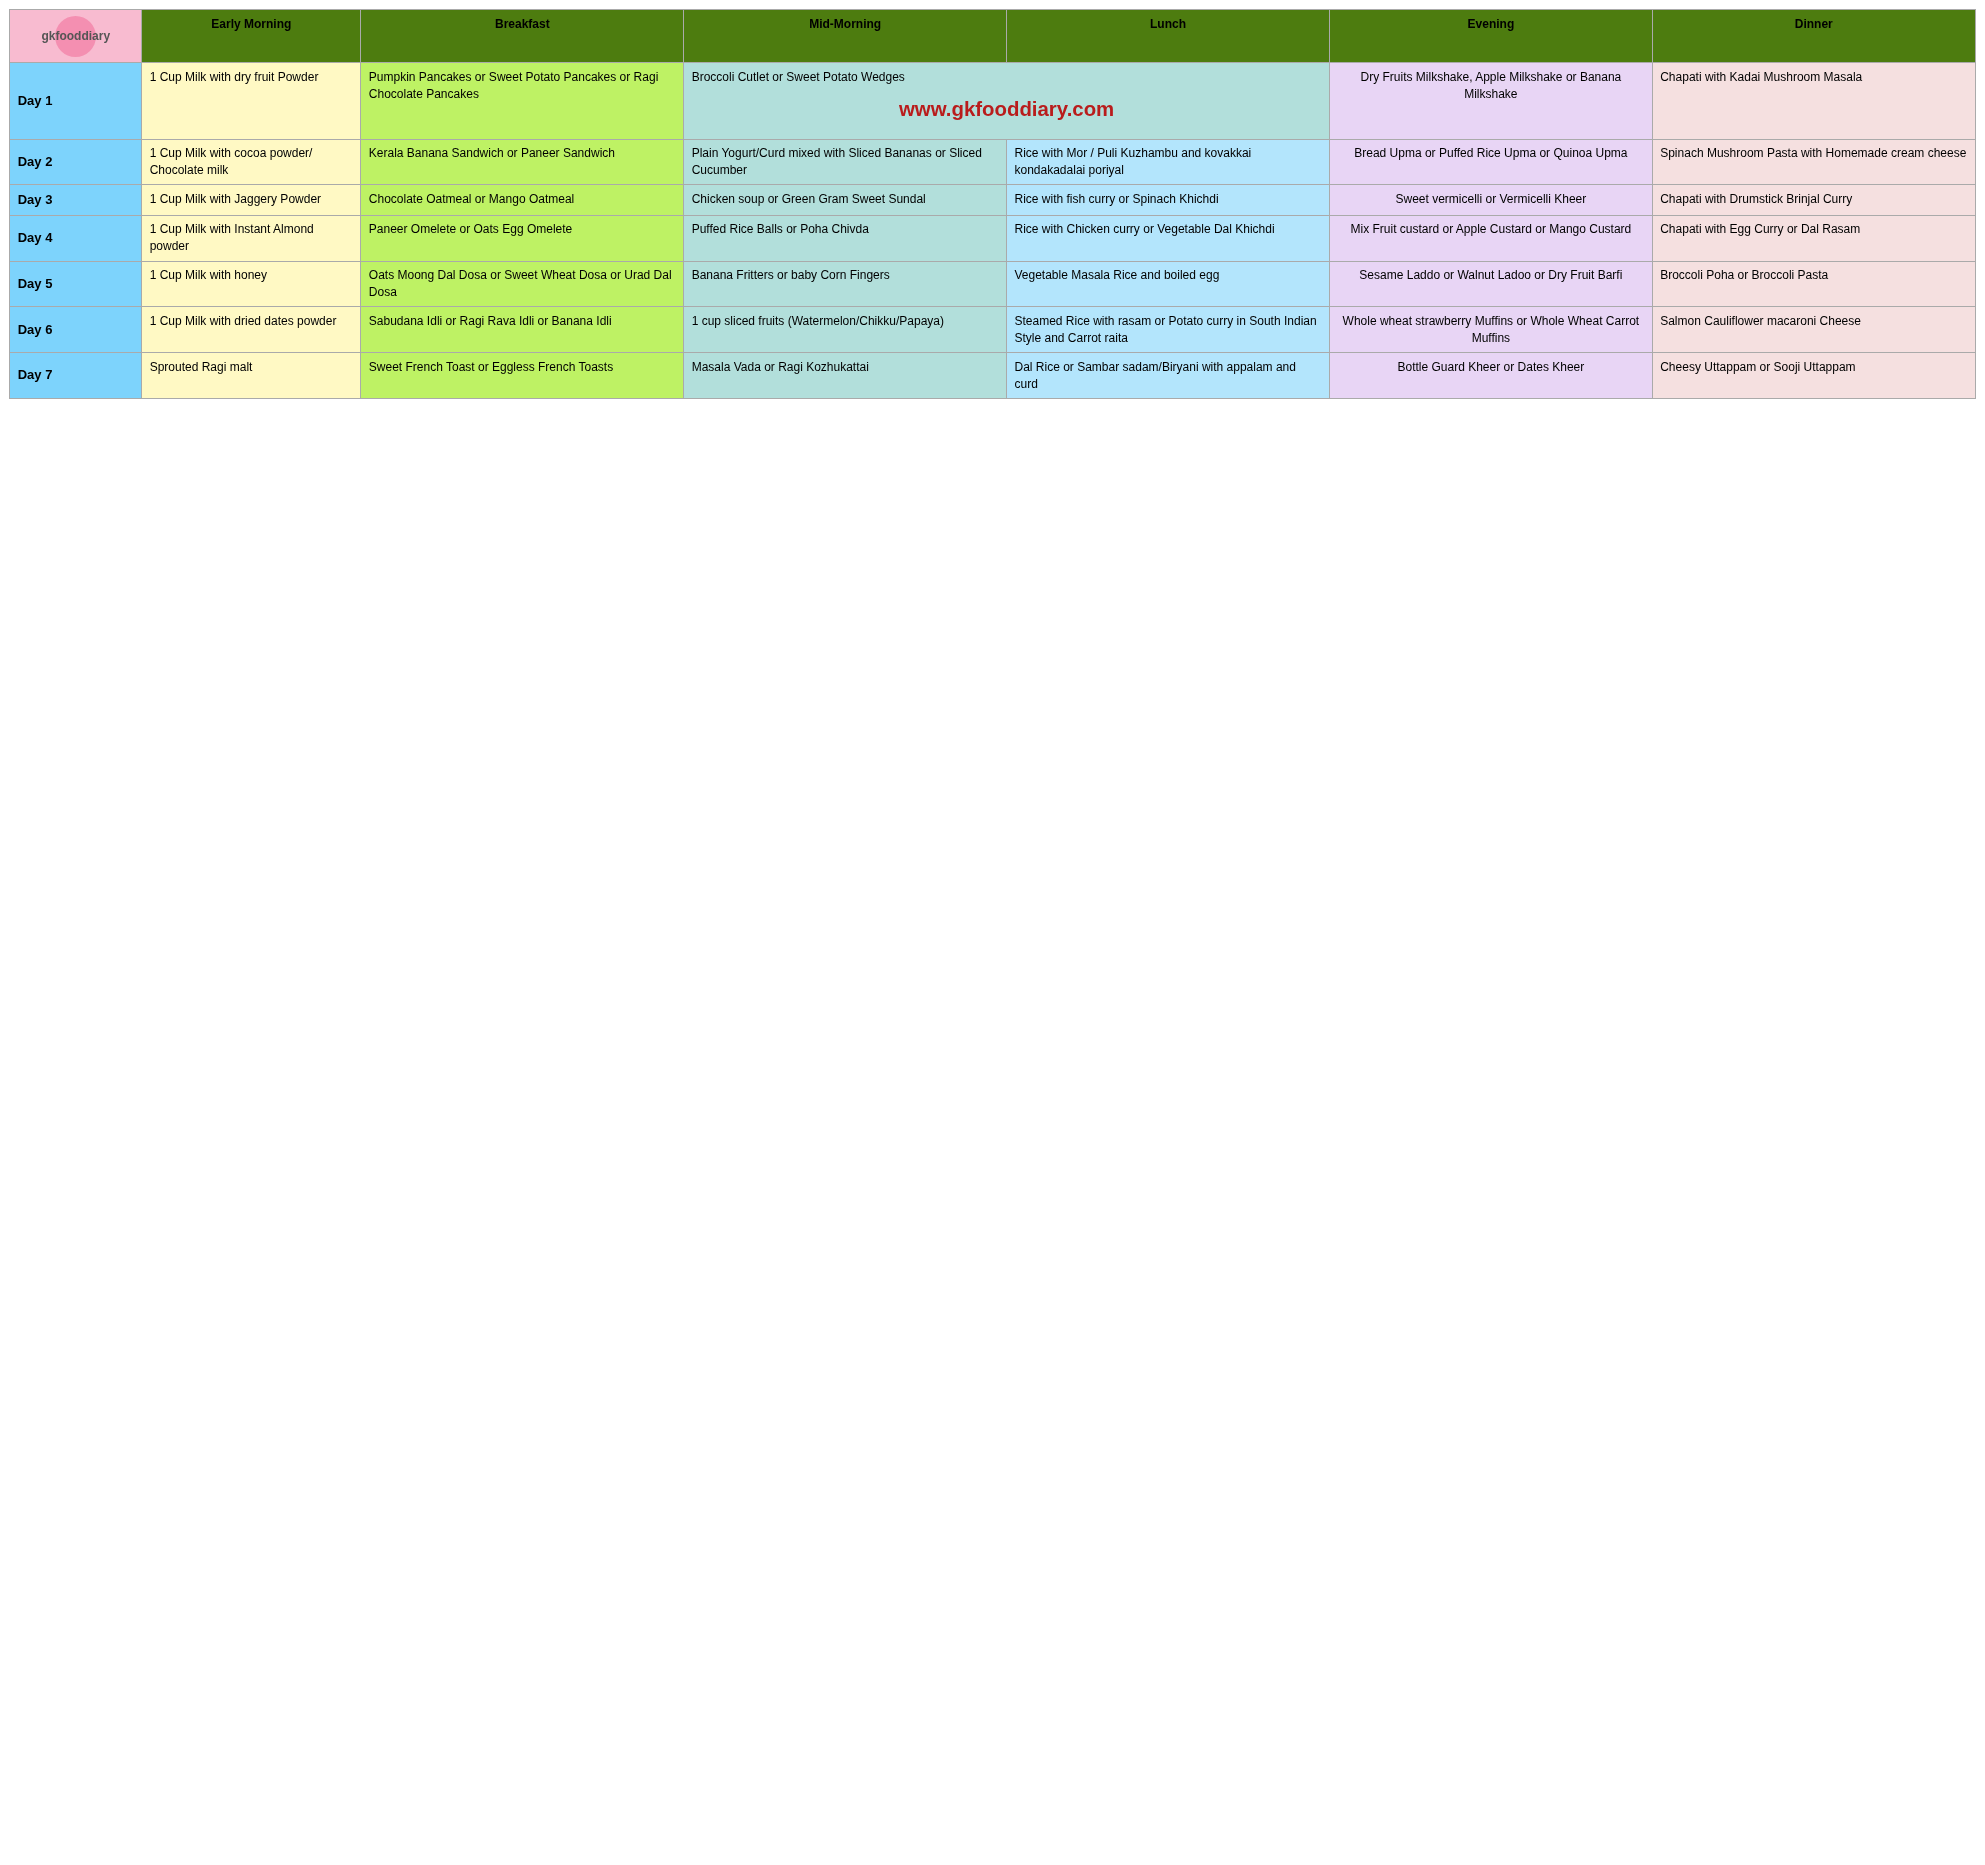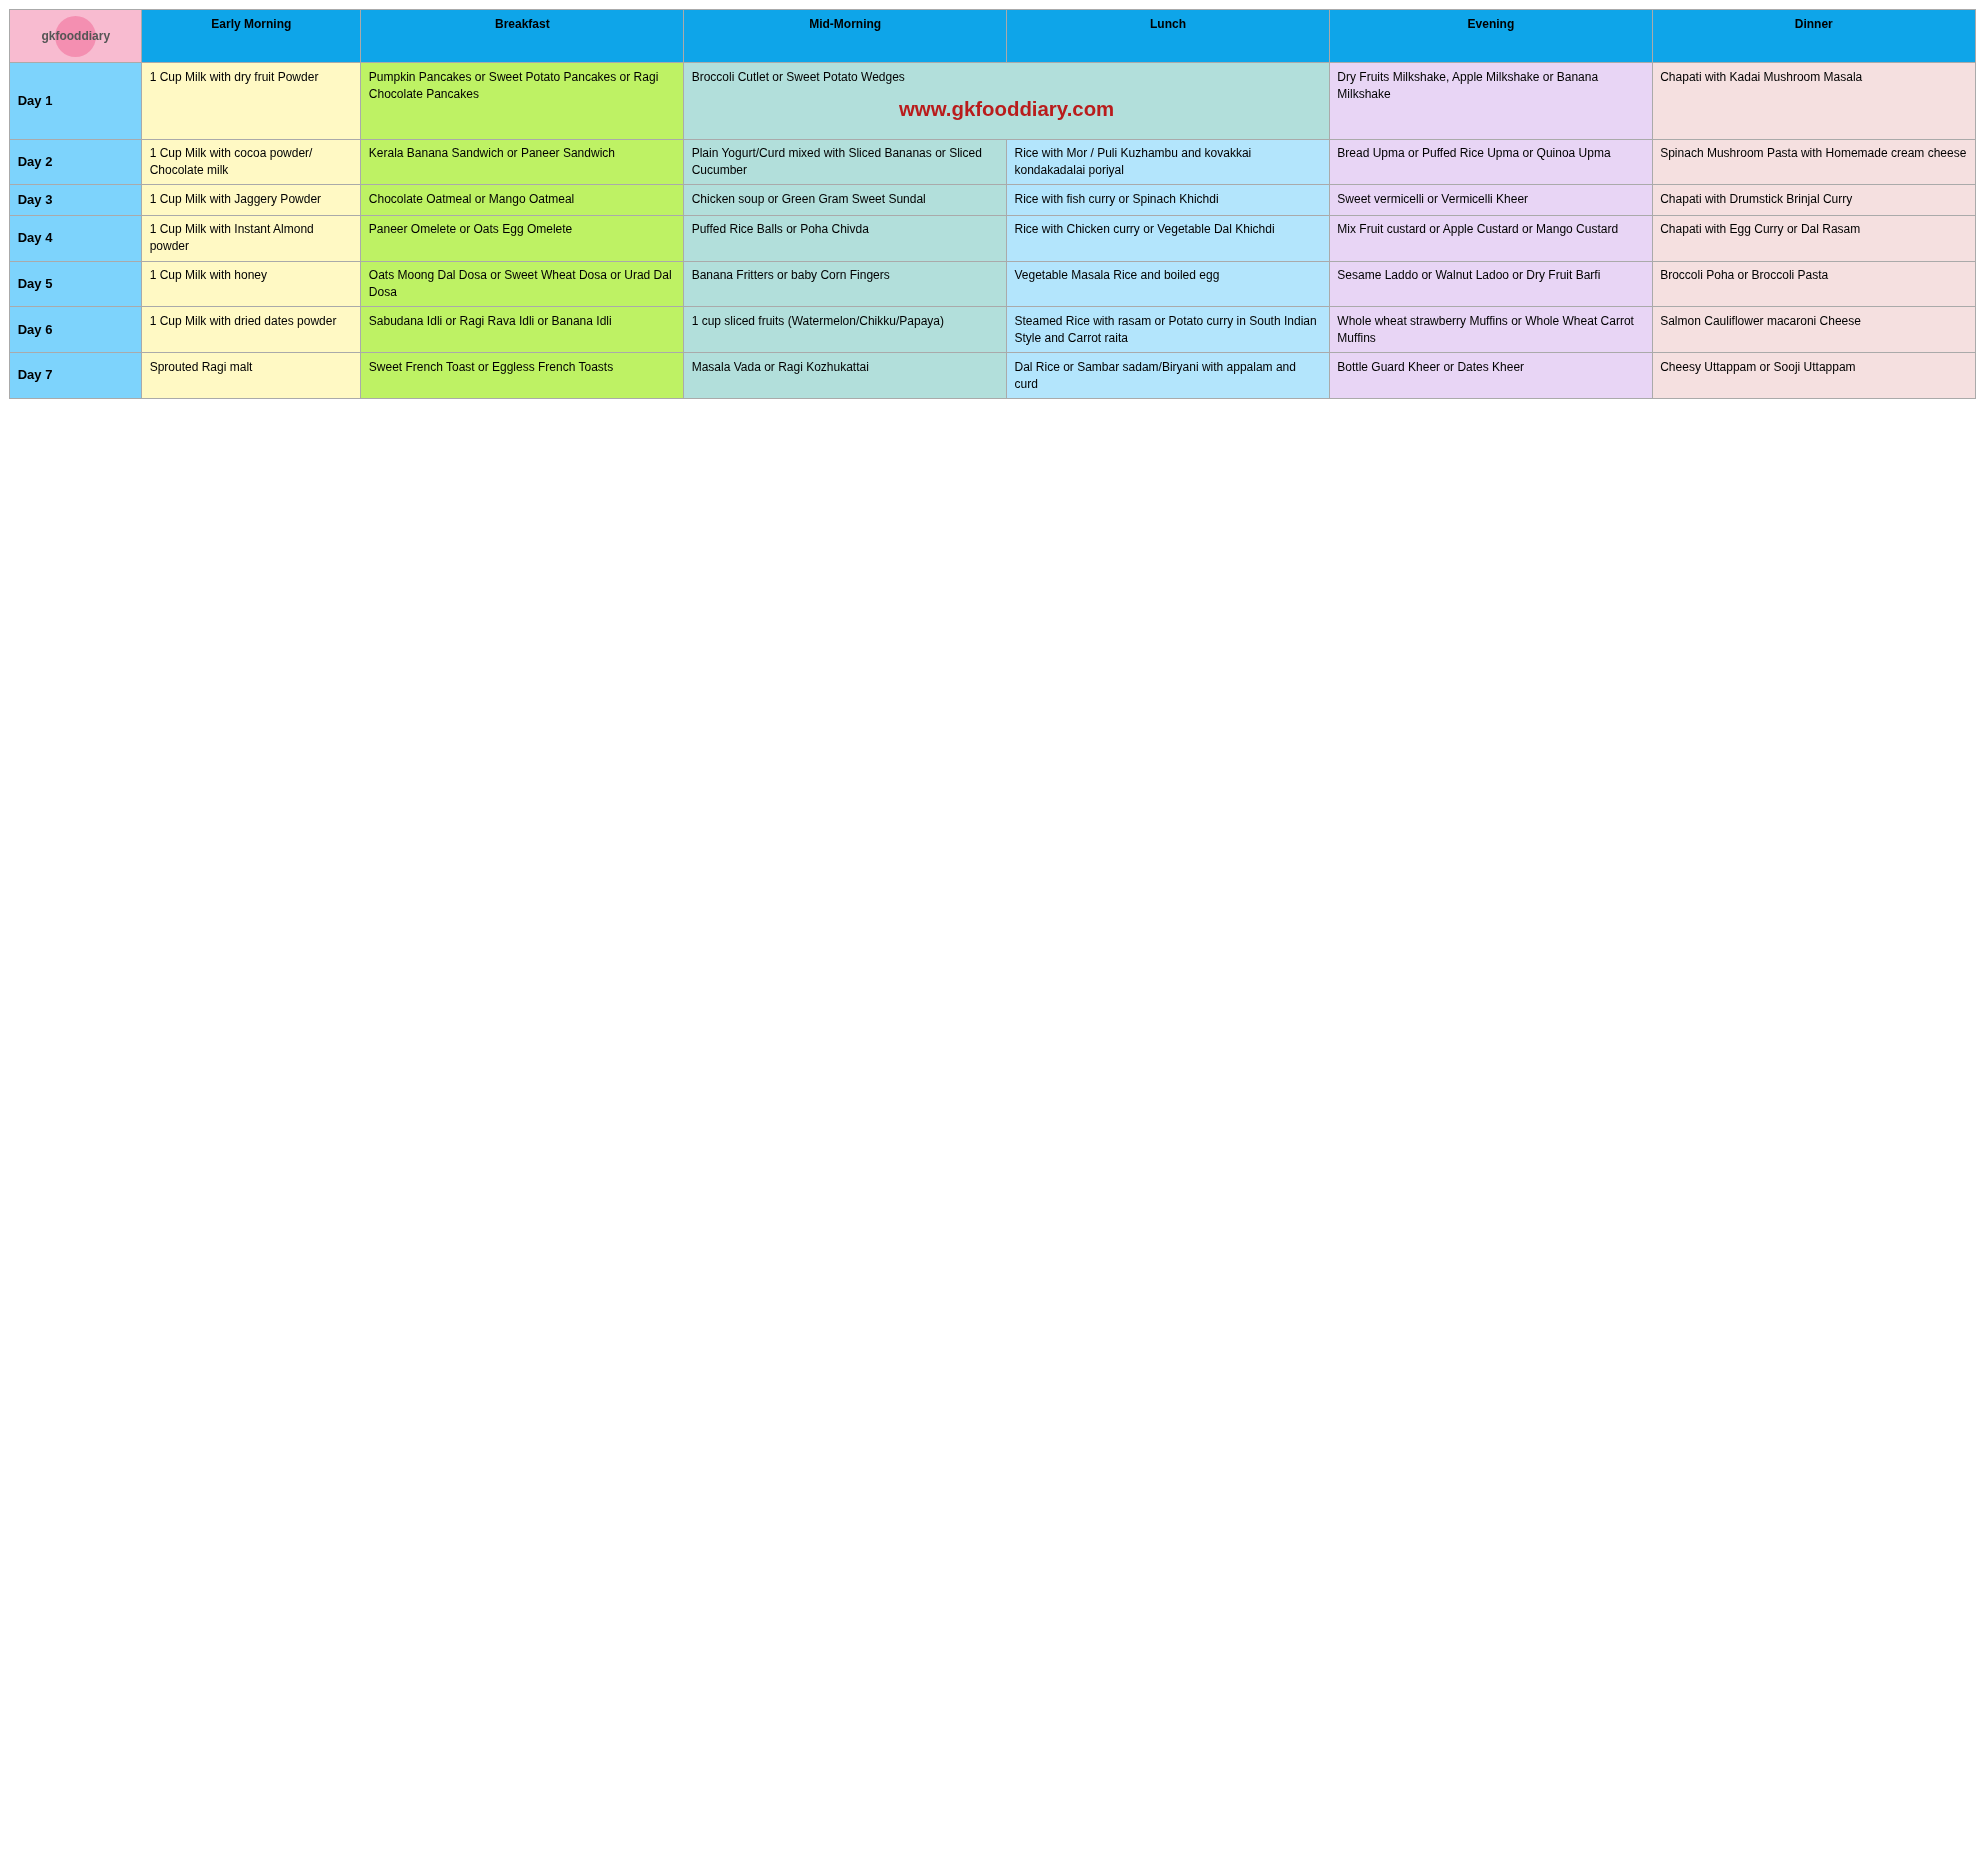--- a/index.html
+++ b/index.html
@@ -27,21 +27,21 @@
     .col-day { width: 56px; }
     .col-early { width: 93px; }
     .col-breakfast { width: 137px; }
     .col-midmorning { width: 137px; }
     .col-lunch { width: 137px; }
     .col-evening { width: 137px; }
     .col-dinner { width: 137px; }
 
     
     .header-row th {
-      background-color: #0ea5e9;
+      background-color: #4d7c0f;
       font-weight: bold;
       font-size: 12px;
     }
     .header-logo {
       background-color: #f8bbd0 !important;
       text-align: center;
       vertical-align: middle;
     }
     .logo-circle {
       width: 41px;
@@ -65,21 +65,21 @@
       font-size: 13px;
       vertical-align: middle;
       background-color: #7dd3fc;
     }
 
     
     .row-early { background-color: #fff9c4; }
     .row-breakfast { background-color: #bef264; }
     .row-midmorning { background-color: #b2dfdb; }
     .row-lunch { background-color: #b3e5fc; }
-    .row-evening { background-color: #e8d5f5; }
+    .row-evening { background-color: #e8d5f5; text-align: center; }
     .row-dinner { background-color: #f5e0e0; }
 
     
     .watermark {
       color: #b91c1c;
       font-size: 20.4px;
       font-weight: bold;
       text-align: center;
       padding: 9.3px 0;
       font-style: normal;

